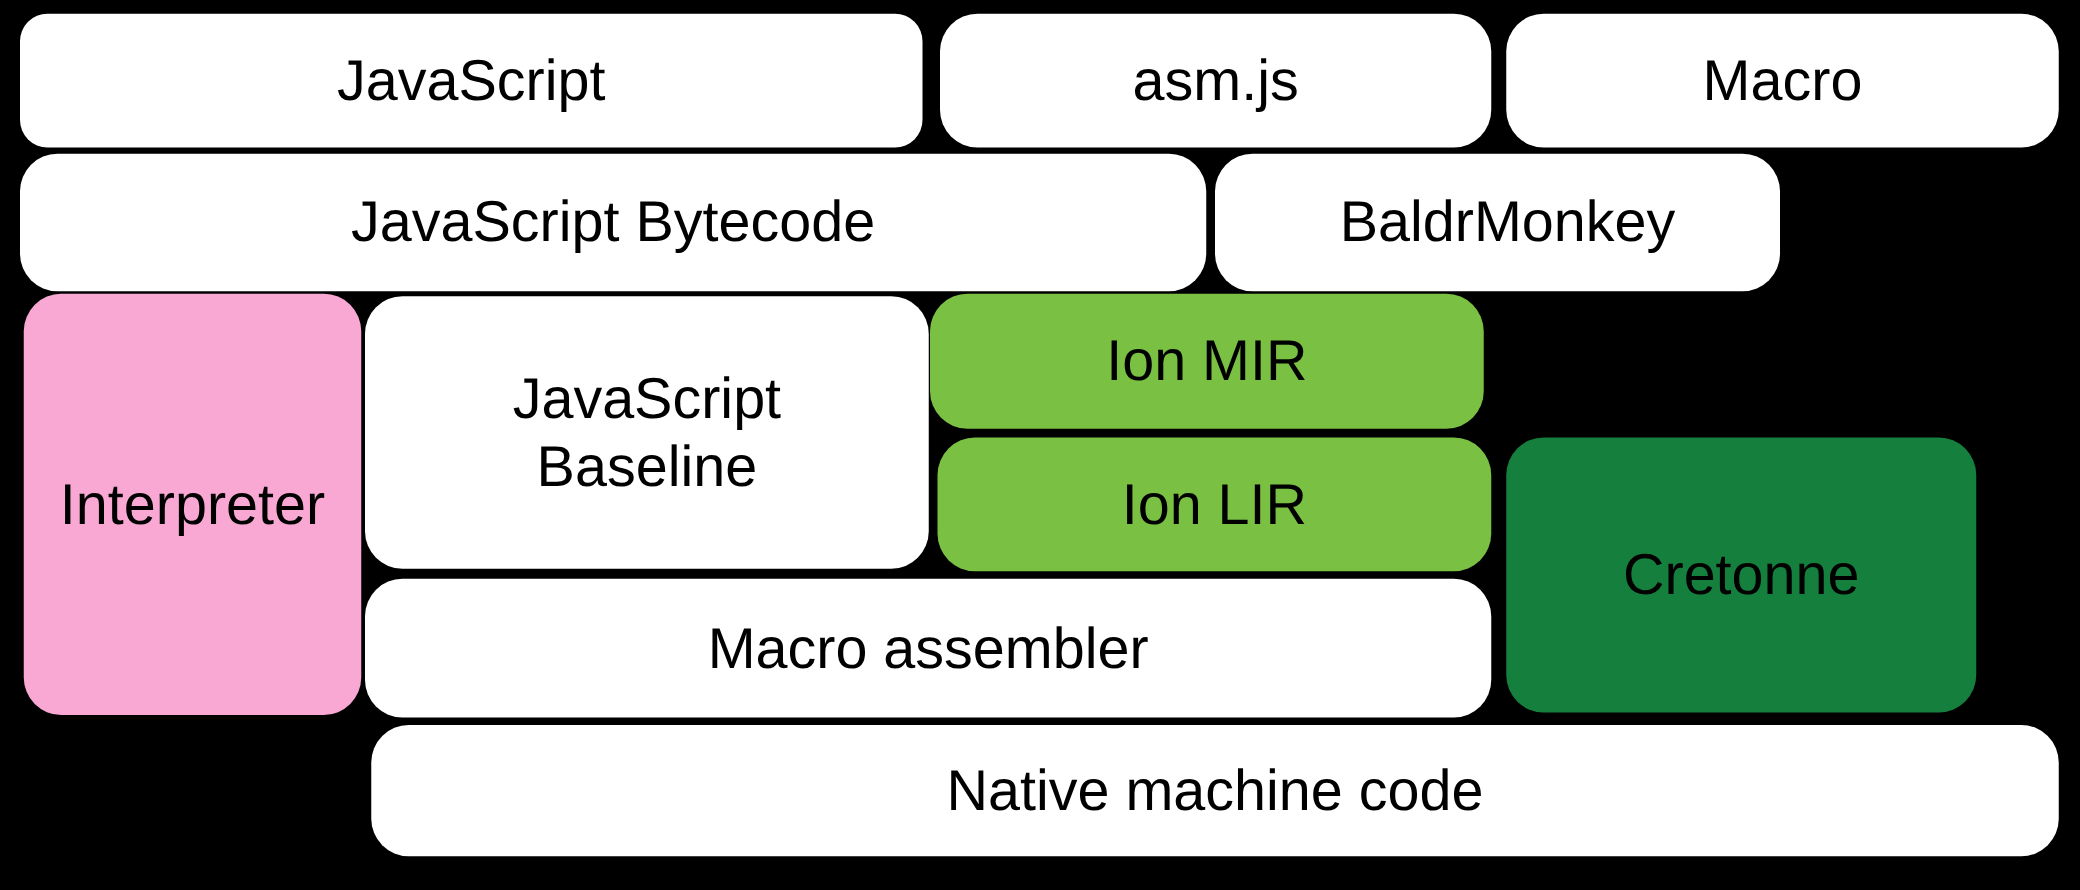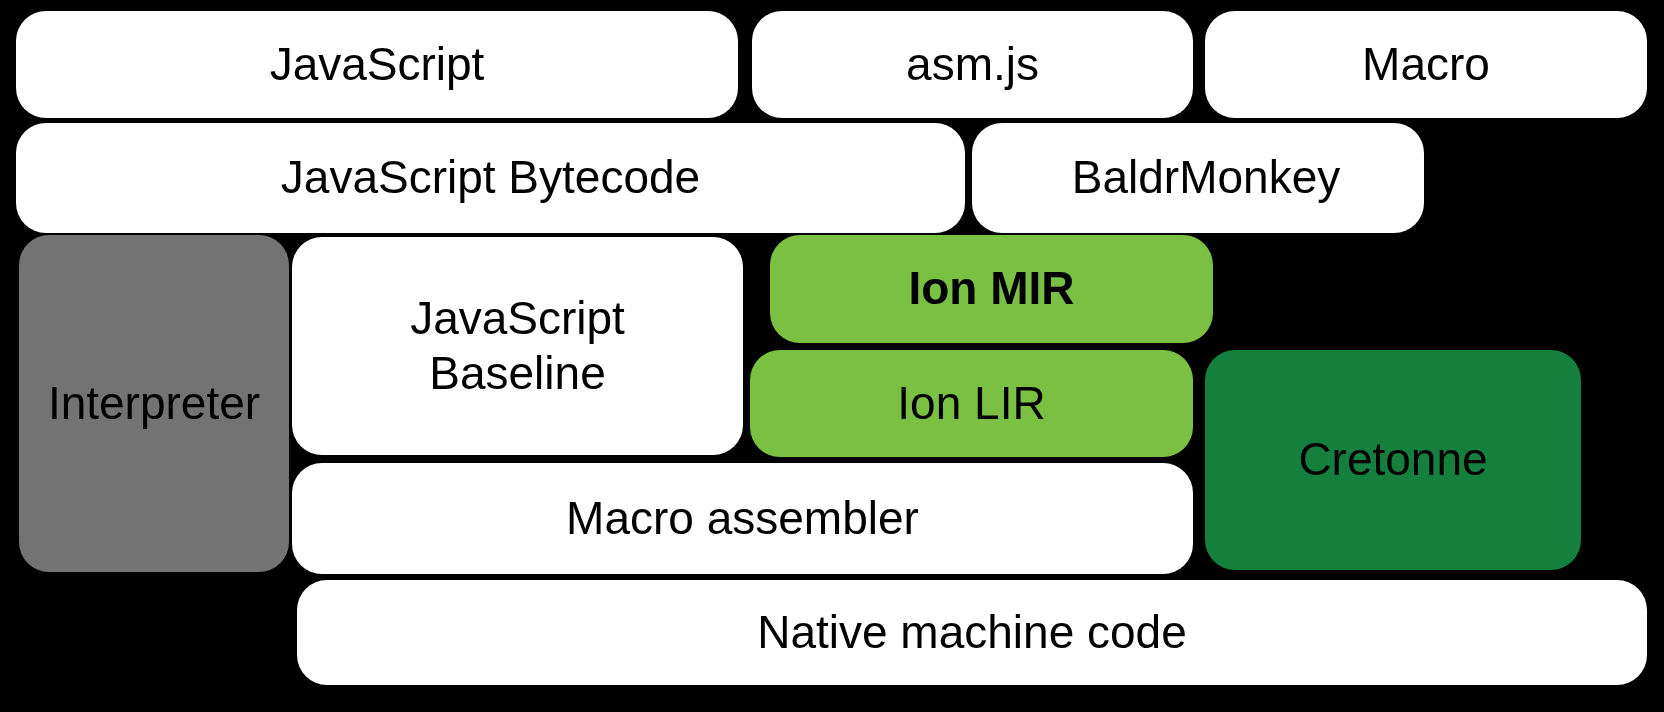--- a/index.html
+++ b/index.html
@@ -27,35 +27,35 @@
     color: #000;
     box-sizing: border-box;
     padding: 0 20px;
   }
 </style>
 </head>
 <body>
 
 <div class="canvas" style="background-color: rgb(0, 0, 0); color: rgb(0, 0, 0);">
 
-  <div class="box" style="left: 16px; top: 11px; width: 722px; height: 107px; background-color: rgb(255, 255, 255);">JavaScript</div>
+  <div class="box" style="left: 16px; top: 11px; width: 722px; height: 107px; background-color: rgb(255, 255, 255); border-radius: 22px;">JavaScript</div>
 
   <div class="box" style="left: 752px; top: 11px; width: 441px; height: 107px; background-color: rgb(255, 255, 255);">asm.js</div>
 
   <div class="box" style="left: 1205px; top: 11px; width: 442px; height: 107px; background-color: rgb(255, 255, 255);">Macro</div>
 
   <div class="box" style="left: 16px; top: 123px; width: 949px; height: 110px; background-color: rgb(255, 255, 255);">JavaScript Bytecode</div>
 
   <div class="box" style="left: 972px; top: 123px; width: 452px; height: 110px; background-color: rgb(255, 255, 255); padding-left: 36px;">BaldrMonkey</div>
 
-  <div class="box" style="left: 19px; top: 235px; width: 270px; height: 337px; background-color: #737373;">Interpreter</div>
+  <div class="box" style="left: 19px; top: 235px; width: 270px; height: 337px; background-color: #f9a8d4;">Interpreter</div>
 
   <div class="box" style="left: 292px; top: 237px; width: 451px; height: 218px; padding: 0px 90px; background-color: rgb(255, 255, 255);">JavaScript Baseline</div>
 
-  <div class="box" style="left: 770px; top: 235px; width: 443px; height: 108px; background-color: rgb(122, 193, 67); font-weight: bold;">Ion MIR</div>
+  <div class="box" style="left: 744px; top: 235px; width: 443px; height: 108px; background-color: rgb(122, 193, 67);">Ion MIR</div>
 
   <div class="box" style="left: 750px; top: 350px; width: 443px; height: 107px; background-color: rgb(122, 193, 67);">Ion LIR</div>
 
   <div class="box" style="left: 1205px; top: 350px; width: 376px; height: 220px; background-color: #15803d;">Cretonne</div>
 
   <div class="box" style="left: 292px; top: 463px; width: 901px; height: 111px; background-color: rgb(255, 255, 255);">Macro assembler</div>
 
   <div class="box" style="left: 297px; top: 580px; width: 1350px; height: 105px; background-color: rgb(255, 255, 255);">Native machine code</div>
 
 </div>

